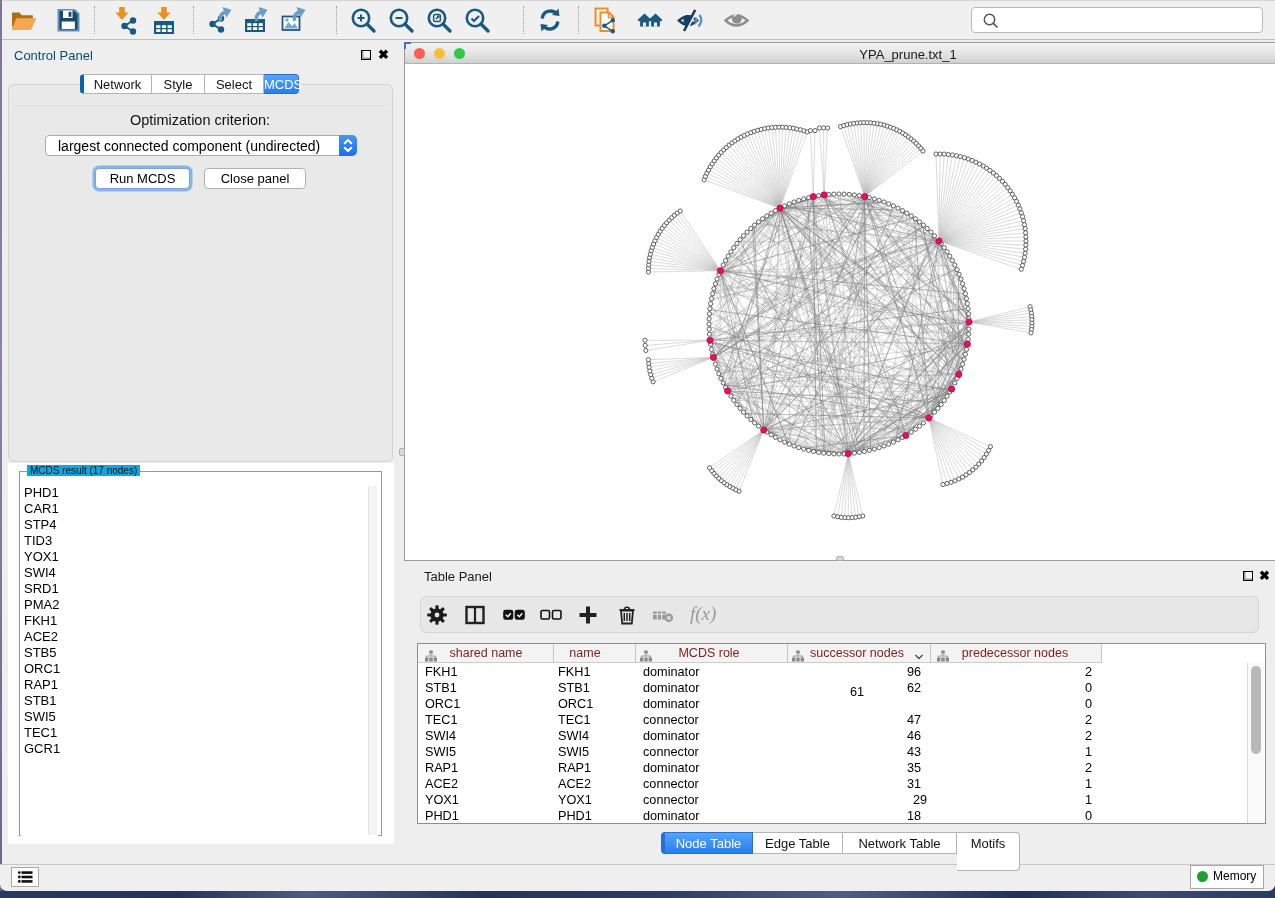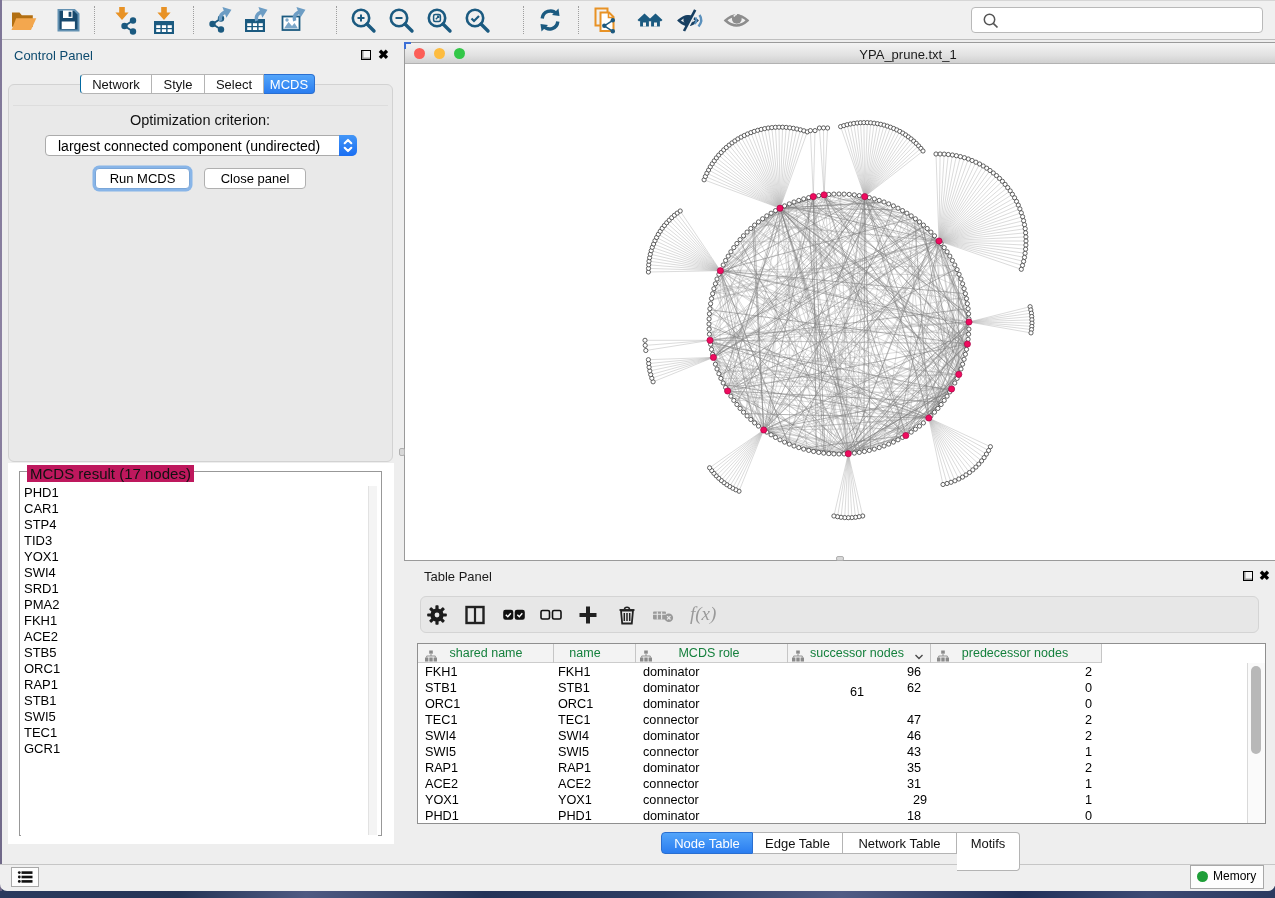--- a/index.html
+++ b/index.html
@@ -17,36 +17,36 @@
 .tsep { position:absolute; top:6px; height:28px; width:0; border-left:1px dotted #9f9f9f; }
 #searchbox { position:absolute; left:971px; top:7px; width:292px; height:26px; background:#ffffff; border:1px solid #b9b9b9; border-radius:4px; }
 
 
 #cp-title { left:14px; top:48px; font-size:13px; color:#0c4a6e; }
 #cp-float { left:361px; top:50px; width:10px; height:10px; border:1.5px solid #000; background:#f5f5f5; box-shadow:inset 1.5px -1.5px 0 #9a9a9a; }
 #cp-close { left:378px; top:47px; font-size:13px; font-weight:bold; color:#000; }
 
 .tabbar { position:absolute; display:flex; z-index:6; }
 .tab { height:20px; line-height:19px; font-size:13px; text-align:center; background:#ffffff; border:1px solid #b4b4b4; border-left:none; color:#111; }
-.tab.first { border-left:1px solid #0369a1; border-radius:4px 0 0 4px; }
+.tab.first { border-left:4px solid #0369a1; border-radius:4px 0 0 4px; }
 .tab.last { border-radius:0 4px 4px 0; }
 .tab.sel { background:linear-gradient(180deg,#53a5fa 0%,#2a7df0 100%); color:#fff; border-color:#2a6fd0; }
 
 #cp-pane { left:8px; top:84px; width:385px; height:378px; background:#e9e9e9; border:1px solid #d2d2d2; border-radius:6px; z-index:1; }
 #cp-inner { left:13px; top:105px; width:375px; height:0; border-top:1px solid #dddddd; z-index:2; }
 #opt-label { z-index:2; left:0; top:112px; width:400px; text-align:center; font-size:14.5px; color:#111; }
 #dropdown { z-index:2; left:45px; top:135px; width:311px; height:21px; background:#fff; border:1px solid #ababab; border-radius:4px; font-size:14px; line-height:20px; padding-left:12px; color:#000; white-space:nowrap; overflow:hidden; }
 #dd-btn { z-index:3; left:339px; top:135px; width:18px; height:21px; background:linear-gradient(180deg,#4396f7 0%,#1a6ef2 100%); border-radius:0 5px 5px 0; }
 .btn { position:absolute; height:21px; background:#ffffff; border:1px solid #b0b0b0; border-radius:4px; font-size:13px; text-align:center; line-height:19px; color:#000; }
 #btn-run { z-index:2; left:95px; top:168px; width:95px; box-shadow:0 0 0 2.5px #88b5e8; border-color:#7aa6d8; }
 #btn-close { z-index:2; left:204px; top:168px; width:102px; }
 
 #cp-white { left:8px; top:463px; width:386px; height:381px; background:#ffffff; }
 #fieldset { left:19px; top:471px; width:363px; height:365px; border:1px solid #989898; z-index:1; }
-#fs-label { left:27px; top:465px; font-size:15px; background:#be185d; padding:0 3px; color:#111; z-index:3; }
+#fs-label { left:27px; top:465px; font-size:10px; background:#0ea5e9; padding:0 3px; color:#111; z-index:3; }
 #listbox { left:21px; top:485px; width:357px; height:351px; background:#fff; font-size:13px; color:#000; z-index:2; }
 #listbox div { height:16px; line-height:16px; padding-left:3px; }
 #list-sb { left:368px; top:486px; width:9px; height:349px; background:#f4f4f4; border-left:1px solid #e2e2e2; z-index:3; }
 
 
 #statusbar { left:0px; top:864px; width:1275px; height:27px; background:#efefef; border-top:1px solid #c6c6c6; border-radius:0 0 7px 7px; z-index:1; }
 #st-btn { left:11px; top:867px; width:28px; height:20px; background:#fdfdfd; border:1px solid #a8a8a8; z-index:2; }
 #mem-btn { z-index:2; left:1190px; top:865px; width:74px; height:24px; background:#fdfdfd; border:1px solid #a8a8a8; font-size:12px; color:#111; }
 #mem-dot { z-index:3; left:1197px; top:871px; width:11px; height:11px; border-radius:50%; background:#1e9e38; }
 #mem-txt { z-index:3; left:1213px; top:869px; font-size:12px; }
@@ -62,21 +62,21 @@
 
 
 #tp-title { left:424px; top:569px; font-size:13px; color:#1a1a1a; }
 #tp-float { left:1243px; top:571px; width:10px; height:10px; border:1.5px solid #000; background:#f5f5f5; box-shadow:inset 1.5px -1.5px 0 #9a9a9a; }
 #tp-close { left:1259px; top:568px; font-size:13px; font-weight:bold; color:#000; }
 #tp-toolbar { left:420px; top:596px; width:839px; height:37px; background:#e7e7e7; border:1px solid #d4d4d4; border-radius:6px; }
 
 #tbl-frame { left:417px; top:643px; width:849px; height:181px; background:#ffffff; border:1px solid #8f8f8f; }
 #tbl-head { left:418px; top:644px; width:683px; height:19px; background:#f3f3f3; border-bottom:1px solid #cccccc; }
 .hdiv { position:absolute; top:644px; height:19px; width:0; border-left:1px solid #c6c6c6; }
-.htxt { position:absolute; top:646px; font-size:12.5px; color:#15803d; }
+.htxt { position:absolute; top:646px; font-size:12.5px; color:#7f1d1d; }
 .hicon { position:absolute; top:648px; }
 #tbl-rows { left:418px; top:663px; width:828px; height:160px; background:#ffffff; font-size:12px; color:#000; }
 .trow { position:absolute; height:16px; line-height:14px; font-size:12.7px; color:#000; }
 #tbl-sb { left:1247px; top:663px; width:18px; height:160px; background:#fafafa; border-left:1px solid #d9d9d9; }
 #tbl-thumb { left:1251px; top:666px; width:10px; height:88px; background:#b8b8b8; border-radius:5px; }
 
 
 .svgi { position:absolute; }
 </style>
 </head>
@@ -207,21 +207,21 @@
     </svg>
   </div>
 
 <div id="cp-title" class="abs">Control Panel</div>
 <div id="cp-float" class="abs"></div>
 <div id="cp-close" class="abs">✖</div>
 <div class="tabbar" style="left:80px; top:74px;">
   <div class="tab first" style="width:72px;">Network</div>
   <div class="tab" style="width:53px;">Style</div>
   <div class="tab" style="width:59px;">Select</div>
-  <div class="tab last sel" style="width:51px;">MCDS</div>
+  <div class="tab last sel" style="width:35px;">MCDS</div>
 </div>
 <div id="cp-pane" class="abs"></div>
 <div id="cp-inner" class="abs"></div>
 <div id="opt-label" class="abs">Optimization criterion:</div>
 <div id="dropdown" class="abs">largest connected component (undirected)</div>
 <div id="dd-btn" class="abs">
 <svg width="18" height="21" viewBox="0 0 18 21">
       <g stroke="#ffffff" stroke-width="2.1" fill="none" stroke-linecap="round" stroke-linejoin="round">
         <path d="M5.7 8.2 L9 4.9 L12.3 8.2"></path>
         <path d="M5.7 12.8 L9 16.1 L12.3 12.8"></path>

